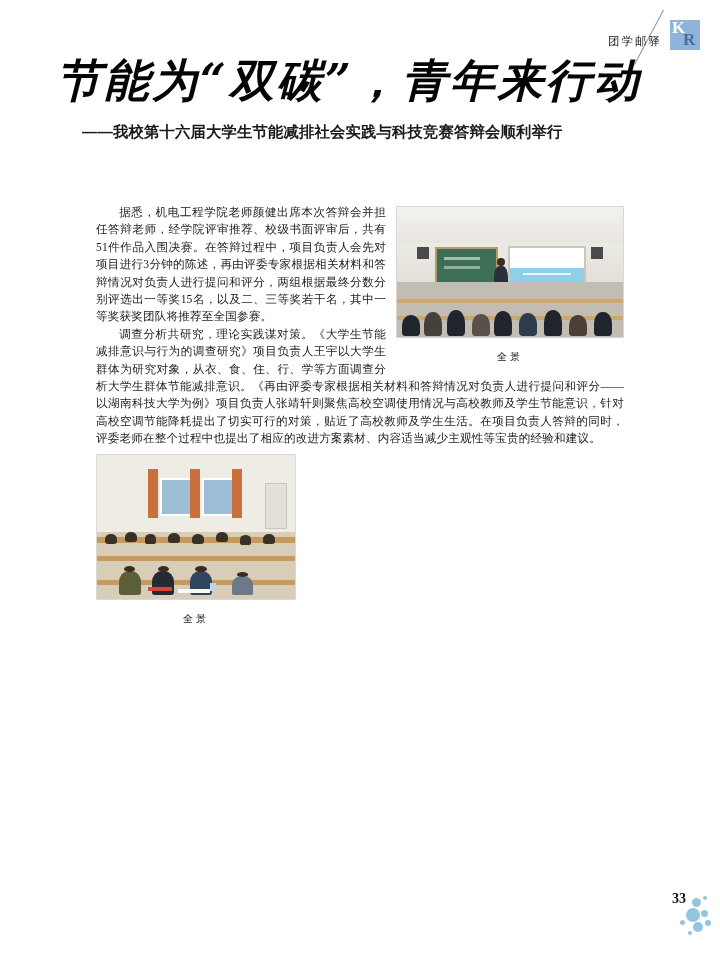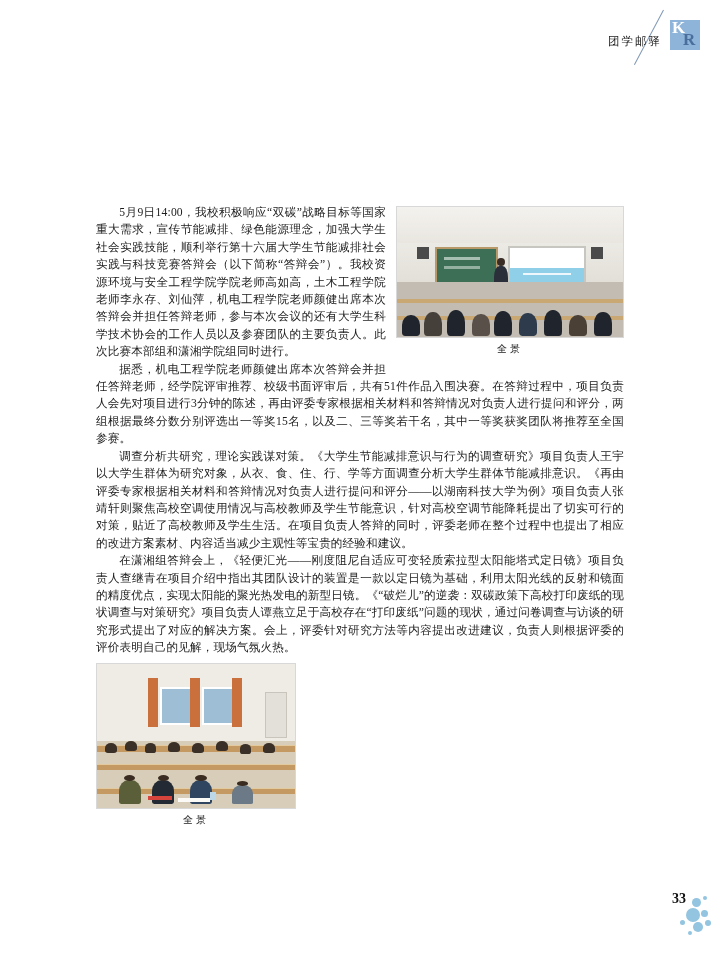--- a/index.html
+++ b/index.html
@@ -146,21 +146,21 @@
     width: 200px;
     margin: 6px 10px 4px 0;
   }
   .fig-caption {
     font-family: "Liberation Serif", "DejaVu Serif", serif;
     font-size: 10px;
     text-align: center;
     color: #1c1c1c;
     letter-spacing: 3px;
     text-indent: 0;
-    padding-top: 2px;
+    padding-top: 10px;
   }
 
   
   .photo {
     position: relative;
     width: 100%;
     overflow: hidden;
     border: 1px solid #d8d8d8;
     box-sizing: border-box;
   }
@@ -313,20 +313,22 @@
 
   <div class="masthead">
     <div class="masthead-slash"></div>
     <div class="masthead-logo">
       <span class="k">K</span>
       <span class="r">R</span>
     </div>
     <div class="masthead-text">团学邮驿</div>
   </div>
 
+  <div class="title">节能为“双碳”，青年来行动</div>
+  <div class="subtitle">——我校第十六届大学生节能减排社会实践与科技竞赛答辩会顺利举行</div>
 
 
   <div class="body-text">
 
     <div class="fig-right">
       <div class="photo photo-1">
         <div class="p1-ceiling"></div>
         <div class="p1-wall"></div>
         <div class="p1-speaker-l"></div>
         <div class="p1-speaker-r"></div>
@@ -345,24 +347,22 @@
           <div class="p1-head" style="left:43%; height:46%;"></div>
           <div class="p1-head" style="left:54%; height:42%; background:#2d3b4d;"></div>
           <div class="p1-head" style="left:65%; height:47%;"></div>
           <div class="p1-head" style="left:76%; height:39%; background:#4a4036;"></div>
           <div class="p1-head" style="left:87%; height:43%;"></div>
         </div>
       </div>
       <div class="fig-caption">全景</div>
     </div>
 
-    <p>5月9日14:00，我校积极响应“双碳”战略目标等国家重大需求，宣传节能减排、绿色能源理念，加强大学生社会实践技能，顺利举行第十六届大学生节能减排社会实践与科技竞赛答辩会（以下简称“答辩会”）。我校资源环境与安全工程学院学院老师高如高，土木工程学院老师李永存、刘仙萍，机电工程学院老师颜健出席本次答辩会并担任答辩老师，参与本次会议的还有大学生科学技术协会的工作人员以及参赛团队的主要负责人。此次比赛本部组和潇湘学院组同时进行。</p>
     <p>据悉，机电工程学院老师颜健出席本次答辩会并担任答辩老师，经学院评审推荐、校级书面评审后，共有51件作品入围决赛。在答辩过程中，项目负责人会先对项目进行3分钟的陈述，再由评委专家根据相关材料和答辩情况对负责人进行提问和评分，两组根据最终分数分别评选出一等奖15名，以及二、三等奖若干名，其中一等奖获奖团队将推荐至全国参赛。</p>
     <p>调查分析共研究，理论实践谋对策。《大学生节能减排意识与行为的调查研究》项目负责人王宇以大学生群体为研究对象，从衣、食、住、行、学等方面调查分析大学生群体节能减排意识。《再由评委专家根据相关材料和答辩情况对负责人进行提问和评分——以湖南科技大学为例》项目负责人张靖轩则聚焦高校空调使用情况与高校教师及学生节能意识，针对高校空调节能降耗提出了切实可行的对策，贴近了高校教师及学生生活。在项目负责人答辩的同时，评委老师在整个过程中也提出了相应的改进方案素材、内容适当减少主观性等宝贵的经验和建议。</p>
-    <p>在潇湘组答辩会上，《轻便汇光——刚度阻尼自适应可变轻质索拉型太阳能塔式定日镜》项目负责人查继青在项目介绍中指出其团队设计的装置是一款以定日镜为基础，利用太阳光线的反射和镜面的精度优点，实现太阳能的聚光热发电的新型日镜。《“破烂儿”的逆袭：双碳政策下高校打印废纸的现状调查与对策研究》项目负责人谭燕立足于高校存在“打印废纸”问题的现状，通过问卷调查与访谈的研究形式提出了对应的解决方案。会上，评委针对研究方法等内容提出改进建议，负责人则根据评委的评价表明自己的见解，现场气氛火热。</p>
 
     <div class="fig-left">
       <div class="photo photo-2">
         <div class="p2-wall"></div>
         <div class="p2-curtain" style="left:26%;"></div>
         <div class="p2-window" style="left:32%;"></div>
         <div class="p2-curtain" style="left:47%;"></div>
         <div class="p2-window" style="left:53%;"></div>
         <div class="p2-curtain" style="left:68%;"></div>
         <div class="p2-ac"></div>

